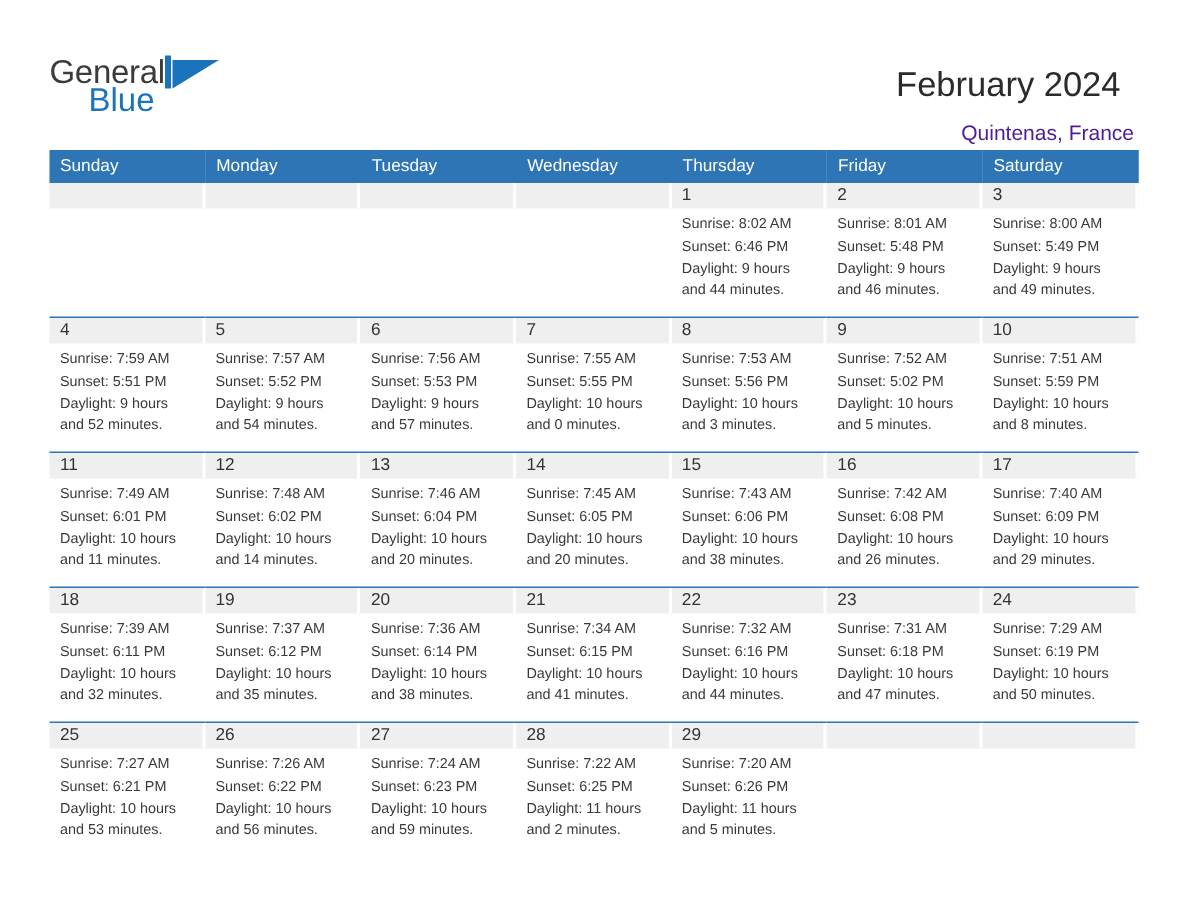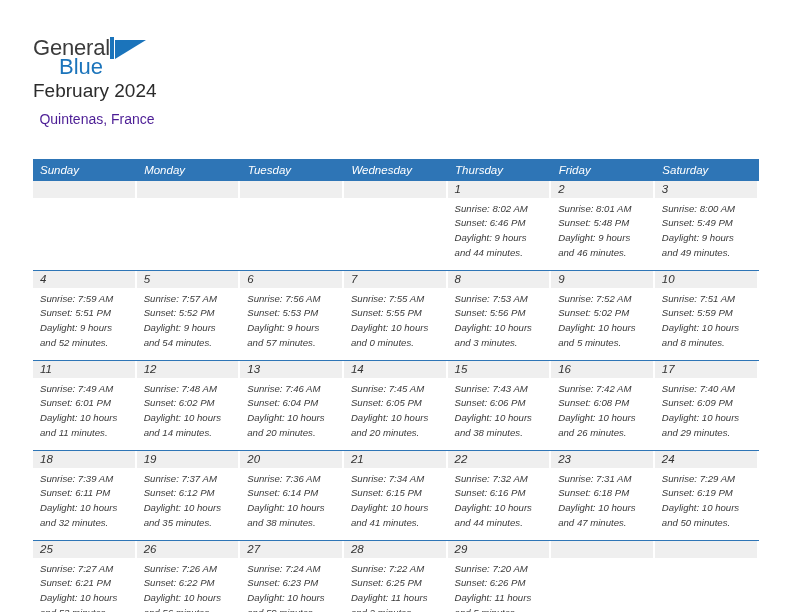--- a/index.html
+++ b/index.html
@@ -16,21 +16,20 @@
     position: relative;
   }
 
   
   .page-header {
     display: flex;
     align-items: flex-start;
     justify-content: space-between;
     padding: 30px 34px 0 33px;
     box-sizing: border-box;
-    flex-direction: column;
   }
 
   .logo {
     display: block;
     width: 105px;
     padding-top: 6px;
   }
   .logo-row-top {
     display: flex;
     align-items: flex-end;
@@ -73,40 +72,39 @@
     margin-left: 26px;
     margin-top: -3px;
     display: block;
   }
 
   .title-block {
     text-align: right;
     padding-top: 2px;
   }
   .cal-title {
-    font-size: 19px;
+    font-size: 23px;
     color: #2b2b2b;
     line-height: 1.15;
     font-weight: normal;
-    margin: 0;
+    margin: 11px;
     text-align: center;
   }
   .cal-subtitle {
     font-size: 14px;
     color: #4c1d95;
     margin: 9px 2px 0 0;
   }
 
   
   .calendar {
-    margin: 32px 0 0 33px;
+    margin: 4px 0 0 33px;
     width: 726px;
     border-collapse: collapse;
     table-layout: fixed;
-    font-style: italic;
   }
   .calendar th {
     background: #2e75b6;
     color: #ffffff;
     font-size: 11.5px;
     font-weight: normal;
     text-align: left;
     padding: 5px 0 5px 7px;
     height: 19px;
     box-sizing: border-box;

